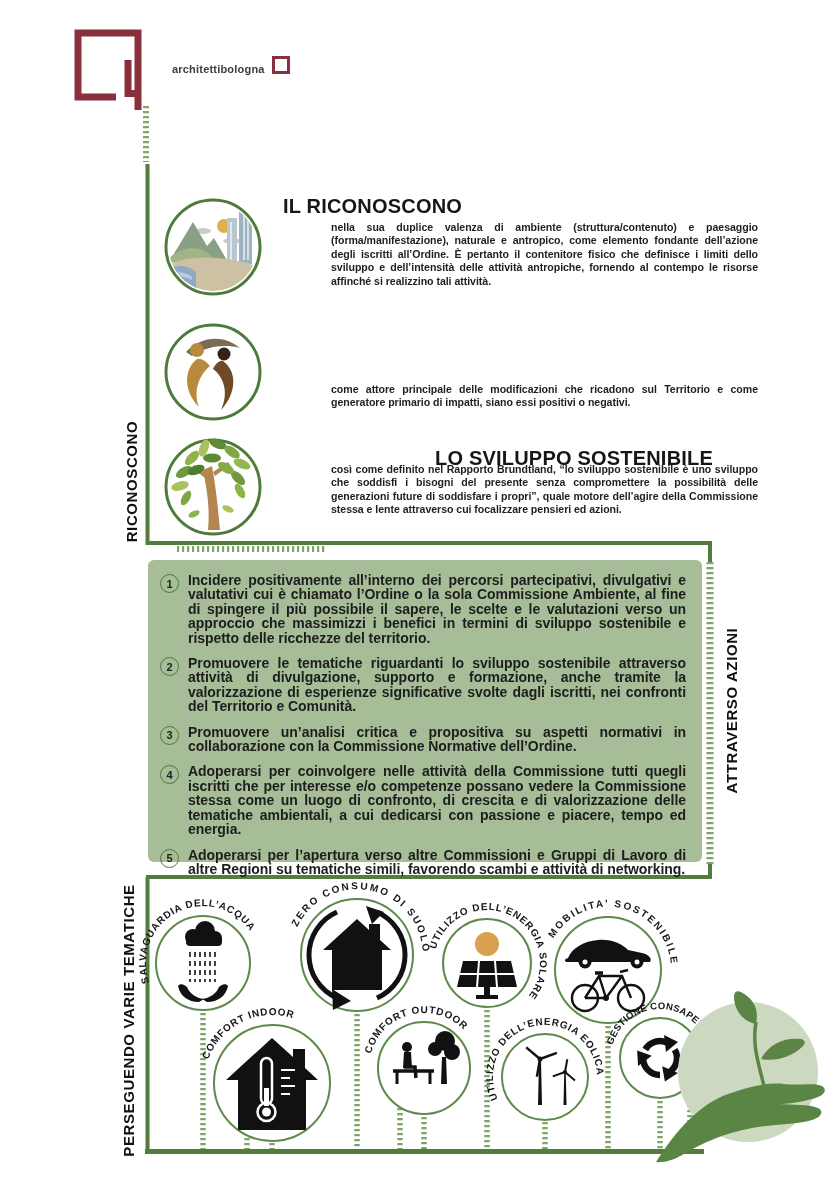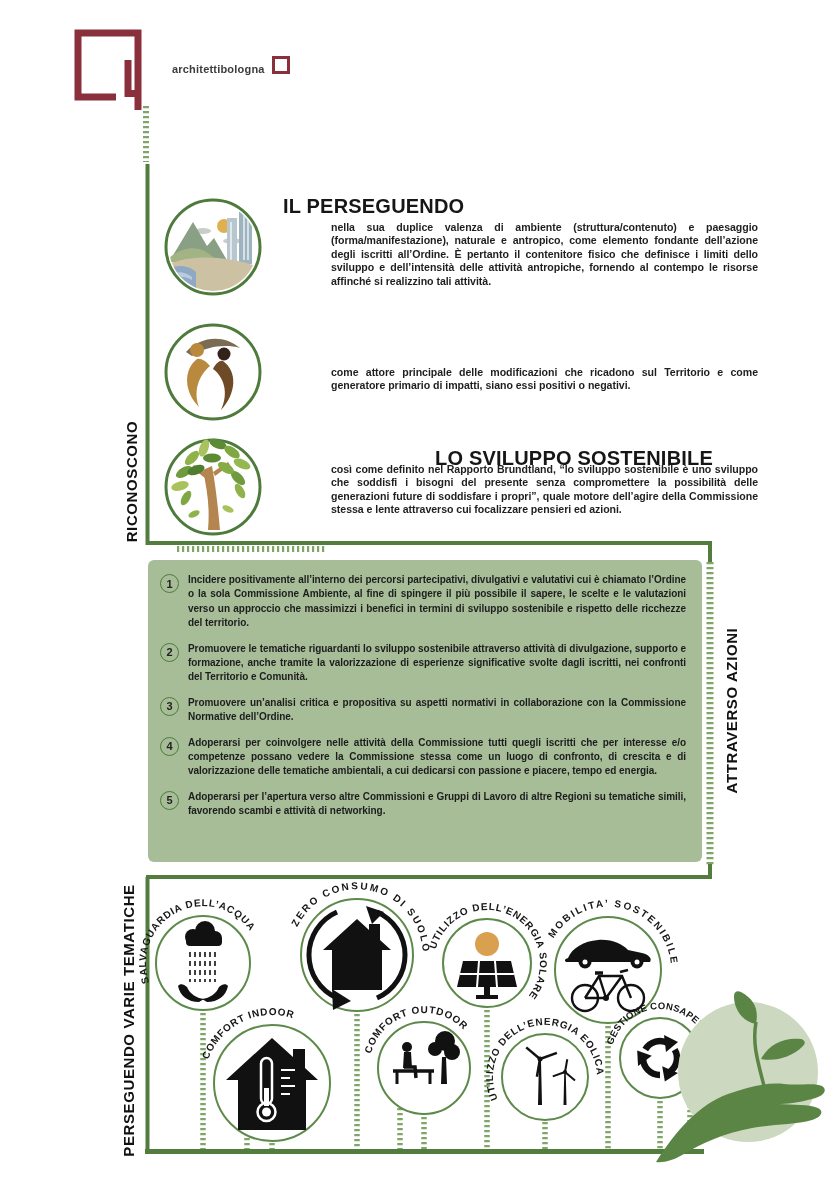--- a/index.html
+++ b/index.html
@@ -15,21 +15,21 @@
           transform:rotate(-90deg);white-space:nowrap;}
   .sec-title{left:283px;width:430px;font-size:20px;font-weight:700;color:#161616;letter-spacing:.2px;}
   .sec-body{left:283px;width:427px;font-size:10.6px;font-weight:700;color:#1f1f1f;line-height:13.4px;
             text-align:justify;letter-spacing:-.05px;margin-left:48px;}
   #azioni-box{left:148px;top:560px;width:554px;height:302px;background:#a6bd98;border-radius:6px;
               box-sizing:border-box;padding:13px 16px 10px 12px;}
   .azione{display:flex;gap:9px;margin-bottom:11px;}
   .azione .num{flex:0 0 19px;width:19px;height:19px;border:1.6px solid #4e7b3c;border-radius:50%;
                box-sizing:border-box;font-size:11px;font-weight:700;color:#222;display:flex;
                align-items:center;justify-content:center;margin-top:1px;background:transparent;}
-  .azione .txt{font-size:10px;font-weight:700;color:#1d1d1d;line-height:14.4px;text-align:justify;letter-spacing:-.05px;}
+  .azione .txt{font-size:14px;font-weight:700;color:#1d1d1d;line-height:14.4px;text-align:justify;letter-spacing:-.05px;}
   .arclabel{font-size:10px;font-weight:700;fill:#161616;letter-spacing:.8px;}
   .arclabel.tight{letter-spacing:.3px;font-size:9.5px;}
   .arclabel.wide{letter-spacing:2px;}
 </style>
 </head>
 <body>
 
 <div id="canvas">
 
   <svg id="deco" width="840" height="1200" viewBox="0 0 840 1200">
@@ -283,24 +283,24 @@
   </svg>
 
   <div class="abs brand">
     <div><span>architettibologna</span><span class="sq"></span></div>
   </div>
 
   <div class="abs vlabel" style="width:140px;left:61px;top:473px;">RICONOSCONO</div>
   <div class="abs vlabel" style="width:190px;left:636px;top:702px;">ATTRAVERSO AZIONI</div>
   <div class="abs vlabel" style="width:300px;left:-22px;top:1012px;">PERSEGUENDO VARIE TEMATICHE</div>
 
-  <div class="abs sec-title" style="top:195px;">IL PERSEGUENDO</div>
+  <div class="abs sec-title" style="top:195px;">IL RICONOSCONO</div>
   <div class="abs sec-body" style="top:221px;">nella sua duplice valenza di ambiente (struttura/contenuto) e paesaggio (forma/manifestazione), naturale e antropico, come elemento fondante dell’azione degli iscritti all’Ordine. È pertanto il contenitore fisico che definisce i limiti dello sviluppo e dell’intensità delle attività antropiche, fornendo al contempo le risorse affinché si realizzino tali attività.</div>
 
-  <div class="abs sec-body" style="top:366px;">come attore principale delle modificazioni che ricadono sul Territorio e come generatore primario di impatti, siano essi positivi o negativi.</div>
+  <div class="abs sec-body" style="top:383px;">come attore principale delle modificazioni che ricadono sul Territorio e come generatore primario di impatti, siano essi positivi o negativi.</div>
 
   <div class="abs sec-title" style="top:447px;text-align:right;">LO SVILUPPO SOSTENIBILE</div>
   <div class="abs sec-body" style="top:463px;">così come definito nel Rapporto Brundtland, “lo sviluppo sostenibile è uno sviluppo che soddisfi i bisogni del presente senza compromettere la possibilità delle generazioni future di soddisfare i propri”, quale motore dell’agire della Commissione stessa e lente attraverso cui focalizzare pensieri ed azioni.</div>
 
   <div class="abs" id="azioni-box">
     <div class="azione">
       <div class="num">1</div>
       <div class="txt">Incidere positivamente all’interno dei percorsi partecipativi, divulgativi e valutativi cui è chiamato l’Ordine o la sola Commissione Ambiente, al fine di spingere il più possibile il sapere, le scelte e le valutazioni verso un approccio che massimizzi i benefici in termini di sviluppo sostenibile e rispetto delle ricchezze del territorio.</div>
     </div>
     <div class="azione">

